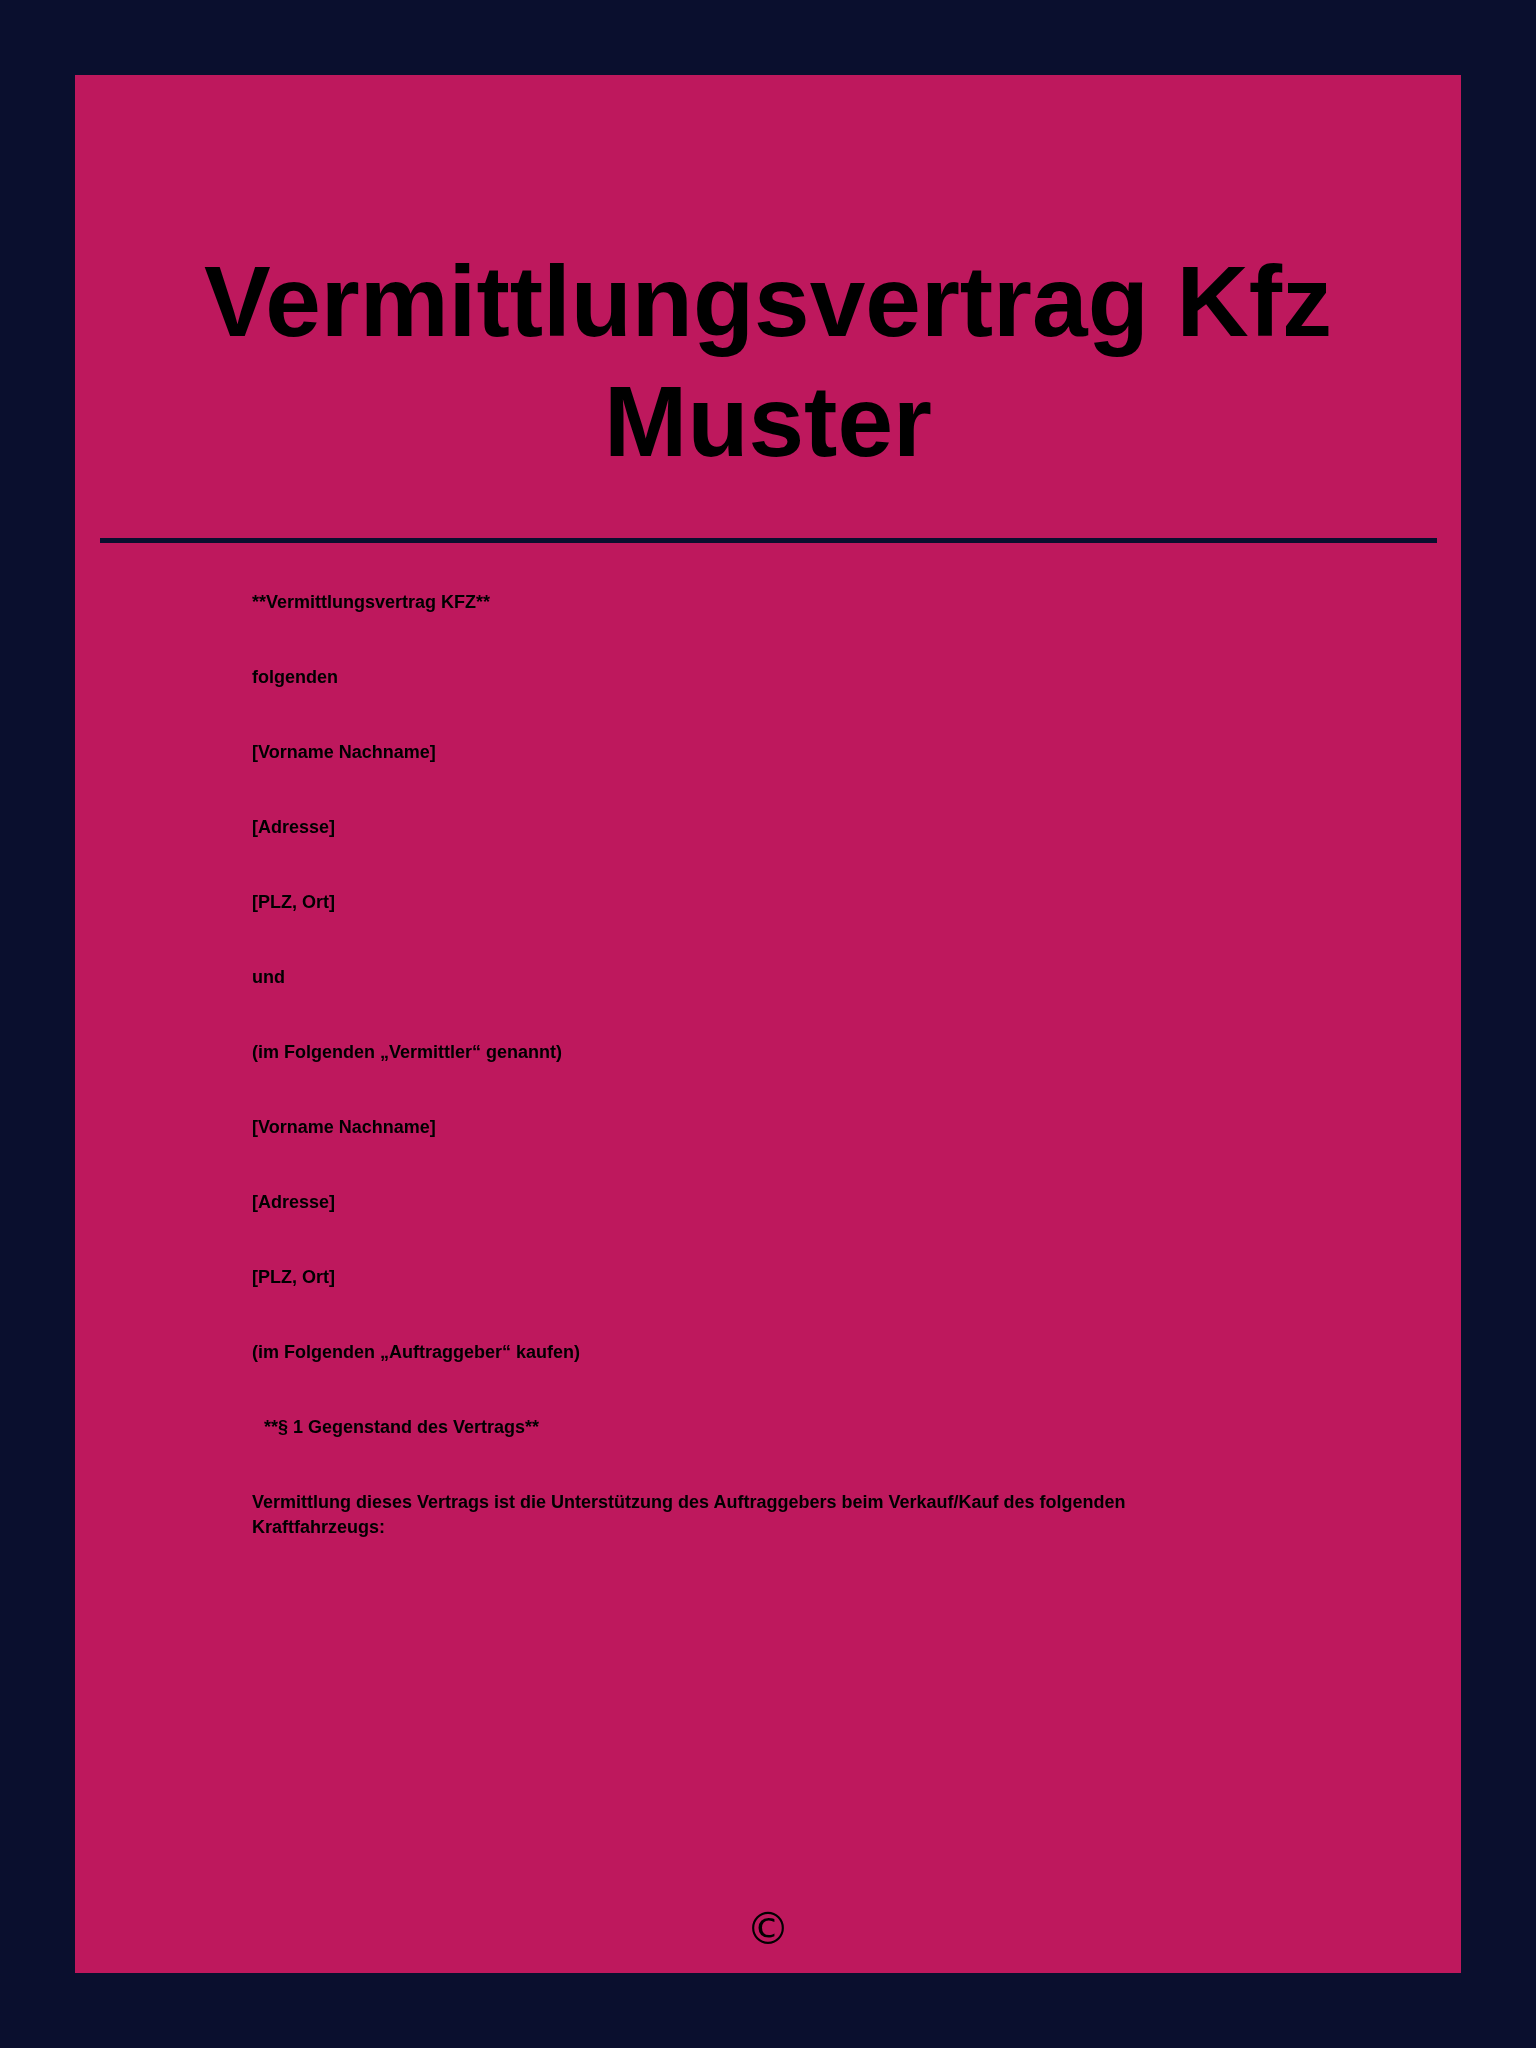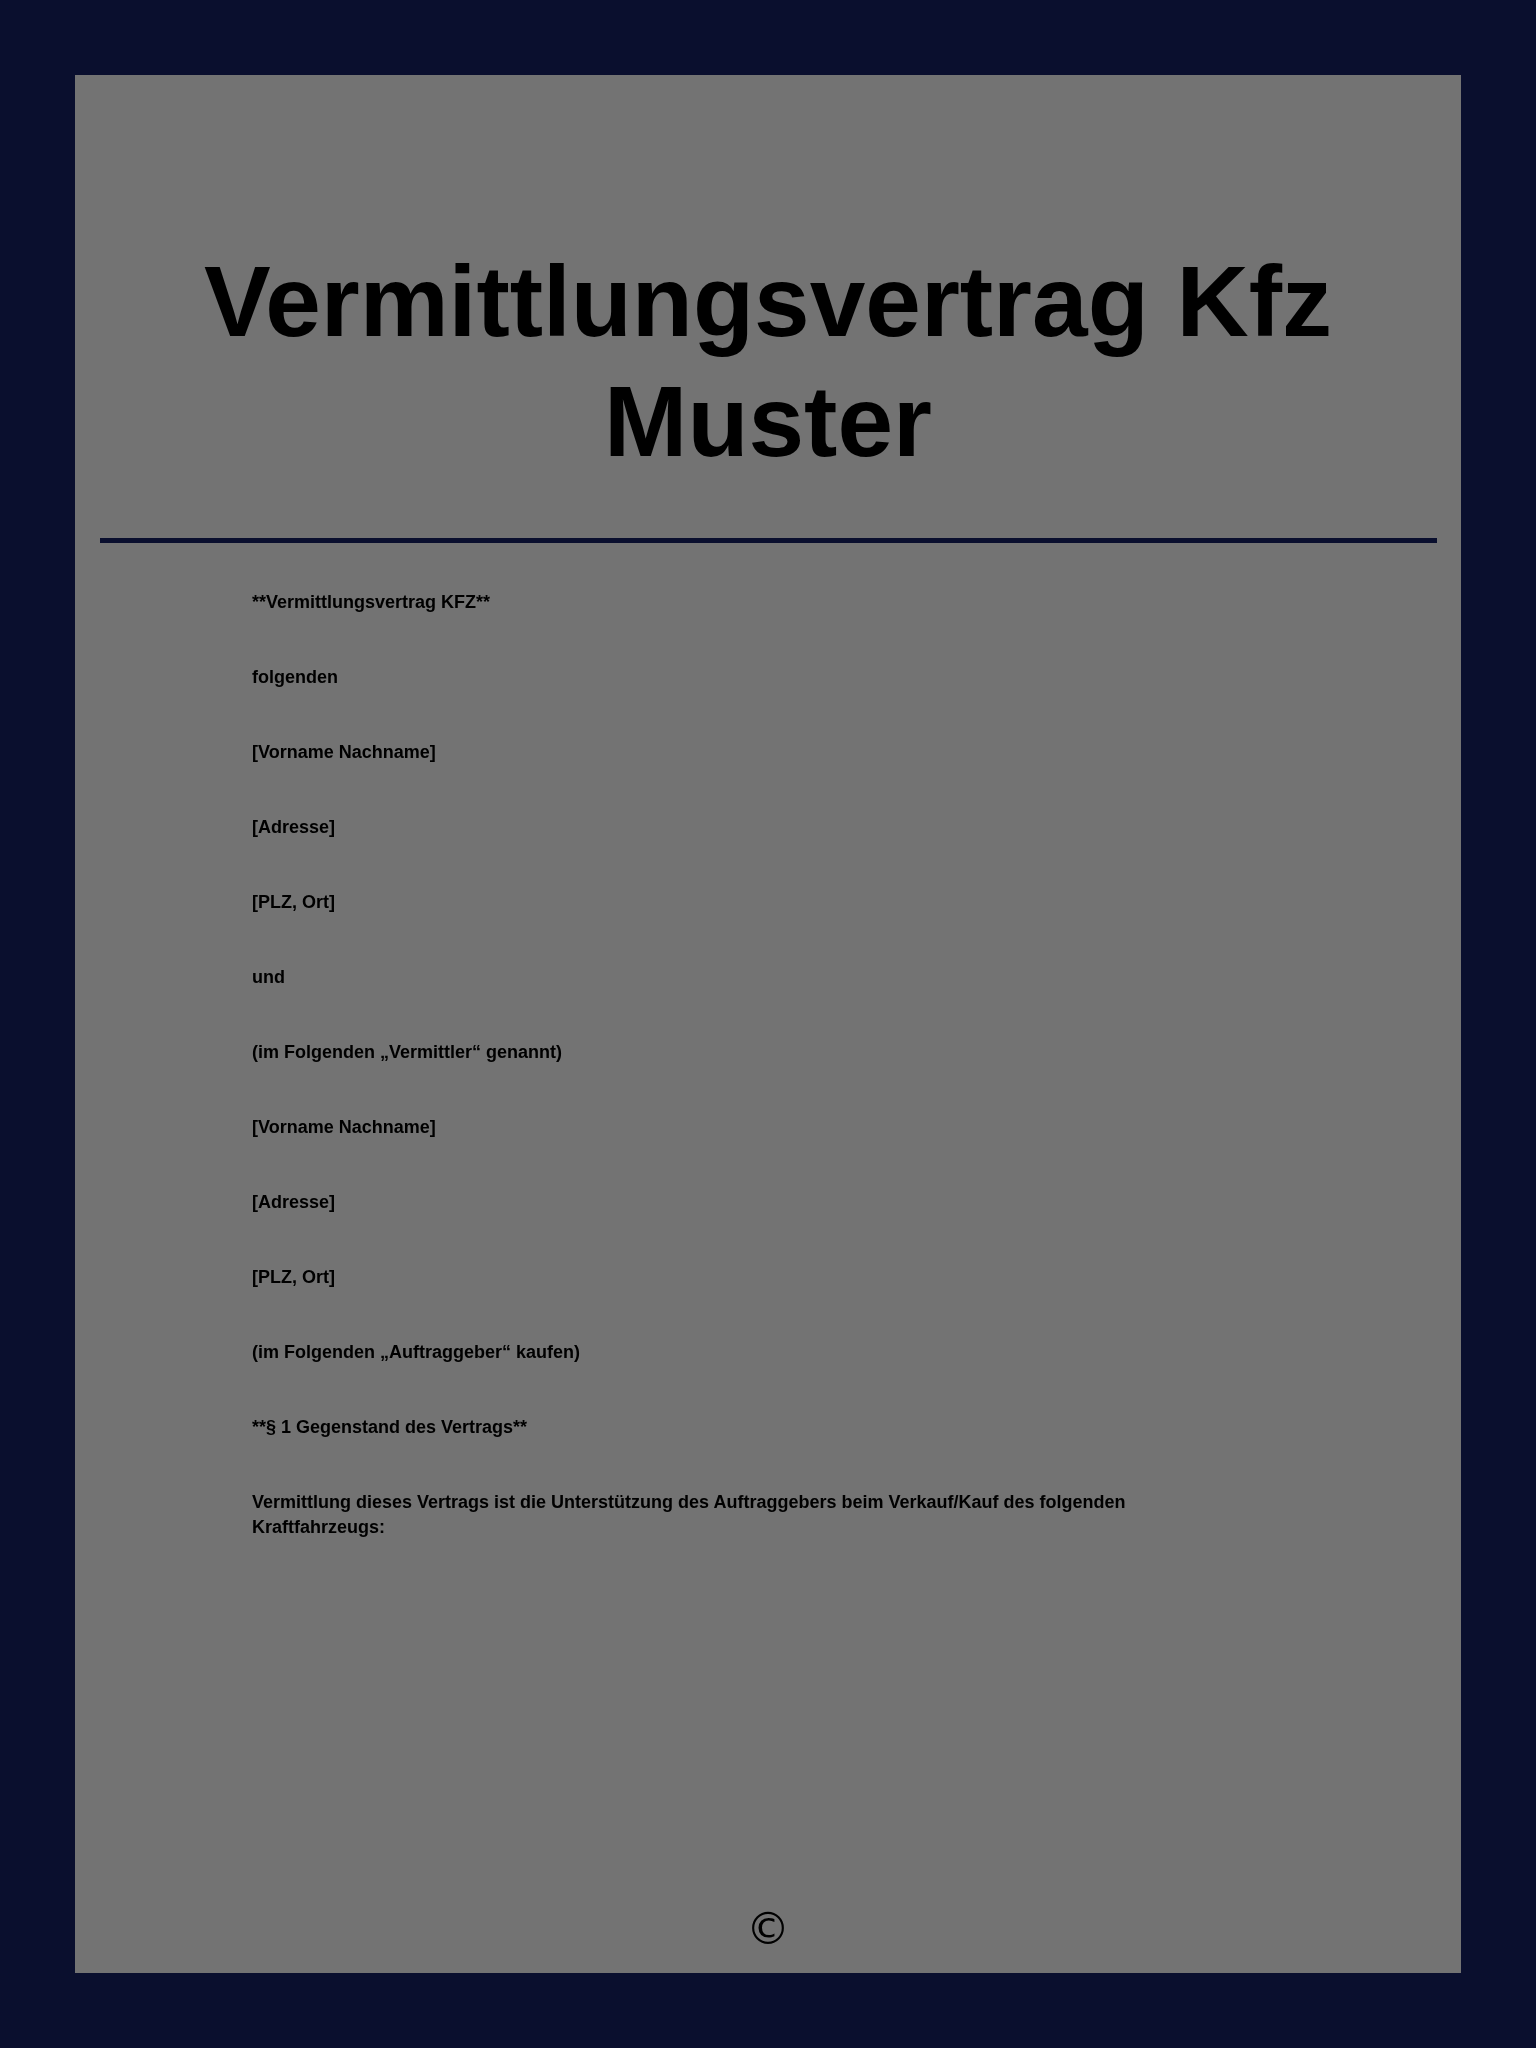--- a/index.html
+++ b/index.html
@@ -13,21 +13,21 @@
       position: relative;
       overflow: hidden;
       font-family: "Liberation Sans", sans-serif;
     }
     .page {
       position: absolute;
       left: 75px;
       top: 75px;
       width: 1386px;
       height: 1898px;
-      background: #737373;
+      background: #be185d;
     }
     .title {
       position: absolute;
       left: 0;
       top: 166px;
       width: 1386px;
       margin: 0;
       text-align: center;
       font-family: "Liberation Sans", sans-serif;
       font-weight: bold;
@@ -94,18 +94,18 @@
     <p>folgenden</p>
     <p>[Vorname Nachname]</p>
     <p>[Adresse]</p>
     <p>[PLZ, Ort]</p>
     <p>und</p>
     <p>(im Folgenden „Vermittler“ genannt)</p>
     <p>[Vorname Nachname]</p>
     <p>[Adresse]</p>
     <p>[PLZ, Ort]</p>
     <p>(im Folgenden „Auftraggeber“ kaufen)</p>
-    <p style="margin-top:25px;">**§ 1 Gegenstand des Vertrags**</p>
+    <p style="margin-top:25px;margin-left:12px;">**§ 1 Gegenstand des Vertrags**</p>
     <p>Vermittlung dieses Vertrags ist die Unterstützung des Auftraggebers beim Verkauf/Kauf des folgenden Kraftfahrzeugs:</p>
   </div>
 
   <div class="copyright">©</div>
 </div>
 
 </body></html>

